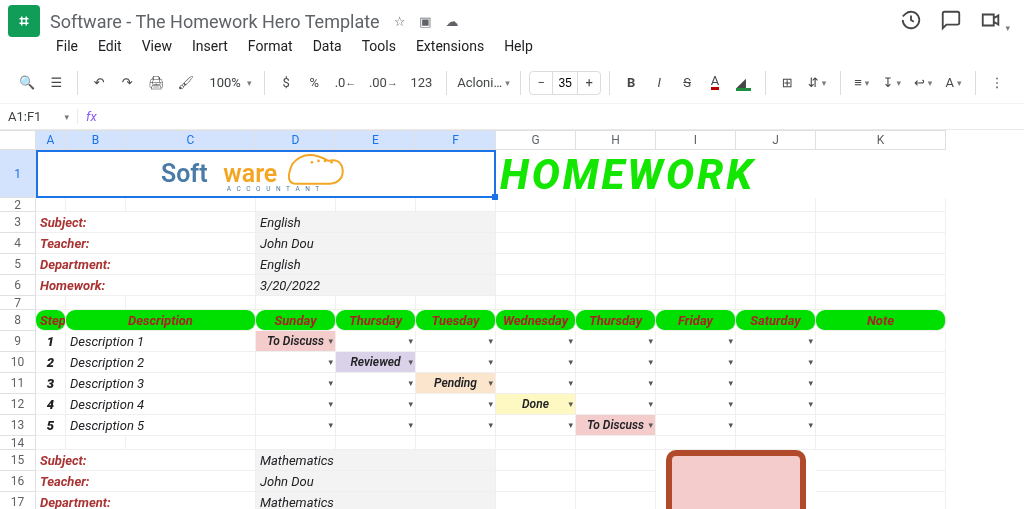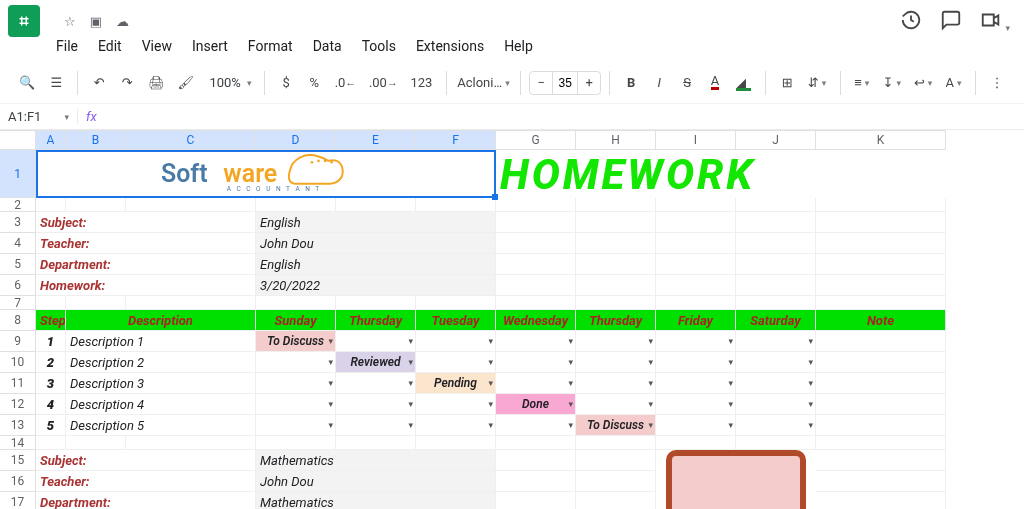--- a/index.html
+++ b/index.html
@@ -39,50 +39,51 @@
   .colhead, .rowhead, .corner { background: #fff; color: #5f6368; font-size: 12px; display: flex; align-items: center; justify-content: center; border-right: 1px solid #e0e0e0; border-bottom: 1px solid #e0e0e0; }
   .corner { border-top: 1px solid #e0e0e0; }
   .colhead { border-top: 1px solid #e0e0e0; }
   .colhead.sel { background: #d3e3fd; color: #1a73e8; }
   .rowhead.sel { background: #d3e3fd; color: #1a73e8; }
   .cell { border-right: 1px solid #efefef; border-bottom: 1px solid #efefef; font-size: 13px; display: flex; align-items: center; padding: 0 4px; overflow: hidden; white-space: nowrap; }
   .cell.nb { border: none; }
   .logo-area { grid-column: 2 / 8; grid-row: 2 / 3; display: flex; align-items: center; justify-content: center; border: 2px solid #1a73e8; position: relative; background: #fff; box-shadow: 0 0 0 1px rgba(0,0,0,0); }
   .logo-area .handle { position: absolute; width: 6px; height: 6px; background: #1a73e8; bottom: -4px; right: -4px; }
   .homework { grid-column: 8 / 12; grid-row: 2 / 3; font-weight: 800; color: #13e600; font-size: 42px; font-style: italic; letter-spacing: 3px; display: flex; align-items: center; }
-  .greenhdr { background: #00e000; color: #aa2222; font-weight: 700; font-style: italic; justify-content: center; border-right: 1px solid #e0e0e0; }
+  .greenhdr { background: #00e000; color: #aa2222; font-weight: 700; font-style: italic; justify-content: center; border-right: 1px solid #e0e0e0; border-radius: 9px; }
   .greenhdr.step { justify-content: flex-start; }
   .label-cell { font-weight: 700; font-style: italic; color: #aa3333; }
   .val-cell { background: #f3f3f3; font-style: italic; }
   .dd { position: relative; justify-content: center; }
   .dd .arrow { position: absolute; right: 2px; font-size: 9px; color: #555; }
   .stepnum { font-weight: 900; font-style: italic; justify-content: center; }
   .desc { font-style: italic; }
   .pill { border-radius: 0; padding: 1px 4px; font-style: italic; font-weight: 600; font-size:12px; }
   .todiscuss { background:#f4cccc; }
   .reviewed { background:#d9d2e9; }
   .pending { background:#fce5cd; }
-  .done { background:#f9a8d4; }
+  .done { background:#fef9c3; }
   .laptop { grid-column: 10 / 12; grid-row: 17 / 21; position: relative; display:flex; align-items:flex-end; justify-content:center; }
   .laptop .lid { width: 140px; height: 85px; background: #f4cccc; border: 6px solid #b04a2a; border-bottom-width: 4px; border-radius: 10px 10px 0 0; }
   
   .logo-soft { font-size: 38px; font-weight: 600; fill: #4a7ba6; }
   .logo-ware { font-size: 38px; font-weight: 600; fill: #f4a623; }
 </style>
 </head>
 <body>
 
 <div class="titlebar">
   <div class="app-icon">
     <svg viewBox="0 0 24 24">
         <rect x="3" y="3" width="18" height="18" rx="2" fill="#fff" opacity="0"></rect>
         <path fill="#fff" d="M3 3h18v18H3z" opacity="0"></path>
         <path fill="#fff" d="M8 6h2v12H8zM14 6h2v12h-2zM6 8h12v2H6zM6 14h12v2H6z"></path>
       </svg>
   </div>
+  <div class="title-text">Software - The Homework Hero Template</div>
   <div class="title-actions">
     <span>☆</span>
     <span>▣</span>
     <span>☁</span>
   </div>
   <div class="title-spacer"></div>
   <div class="title-right">
     <span><svg viewBox="0 0 24 24">
           <path fill="none" stroke="currentColor" stroke-width="2" d="M12 7v5l3 2M3 12a9 9 0 1 0 3-6.7L3 8"></path>
         </svg></span>

